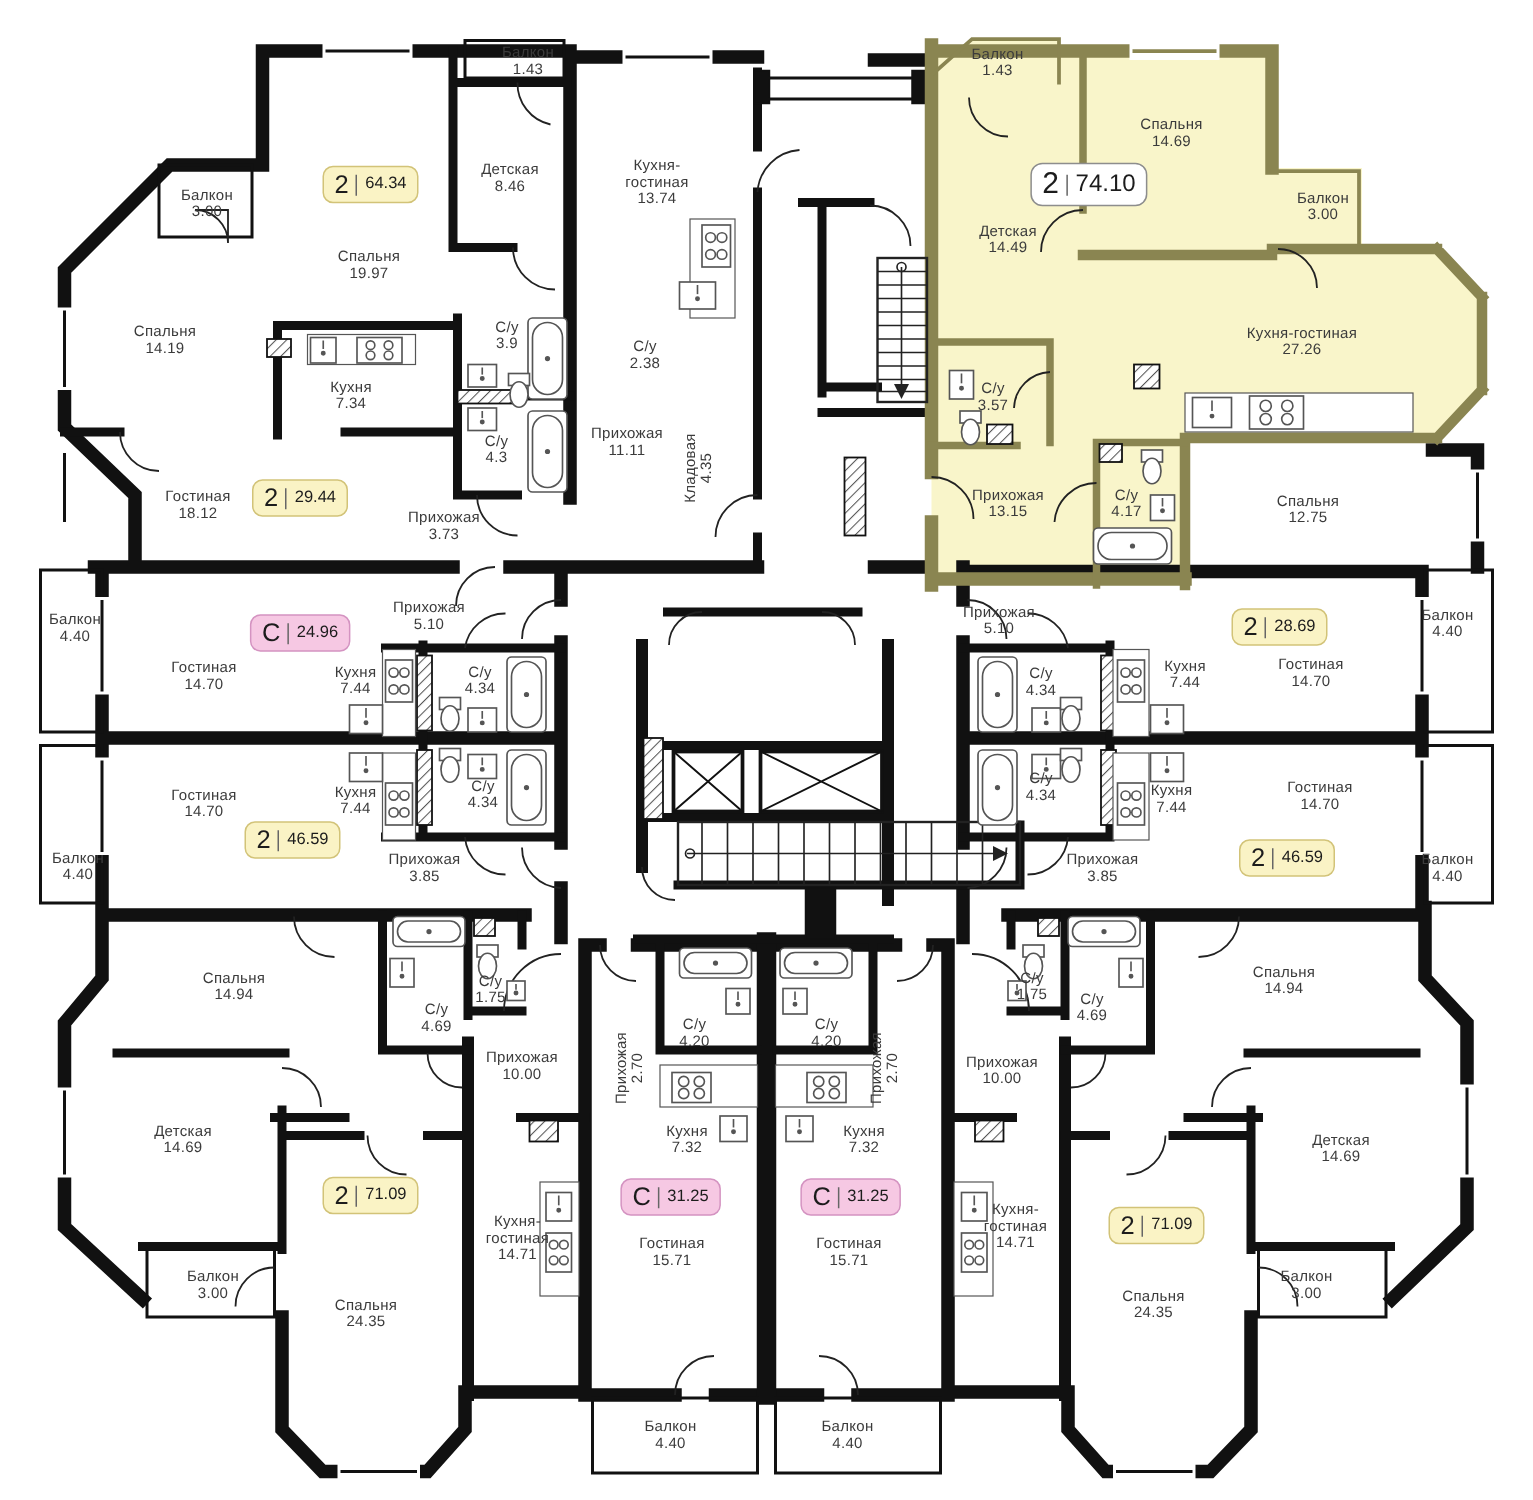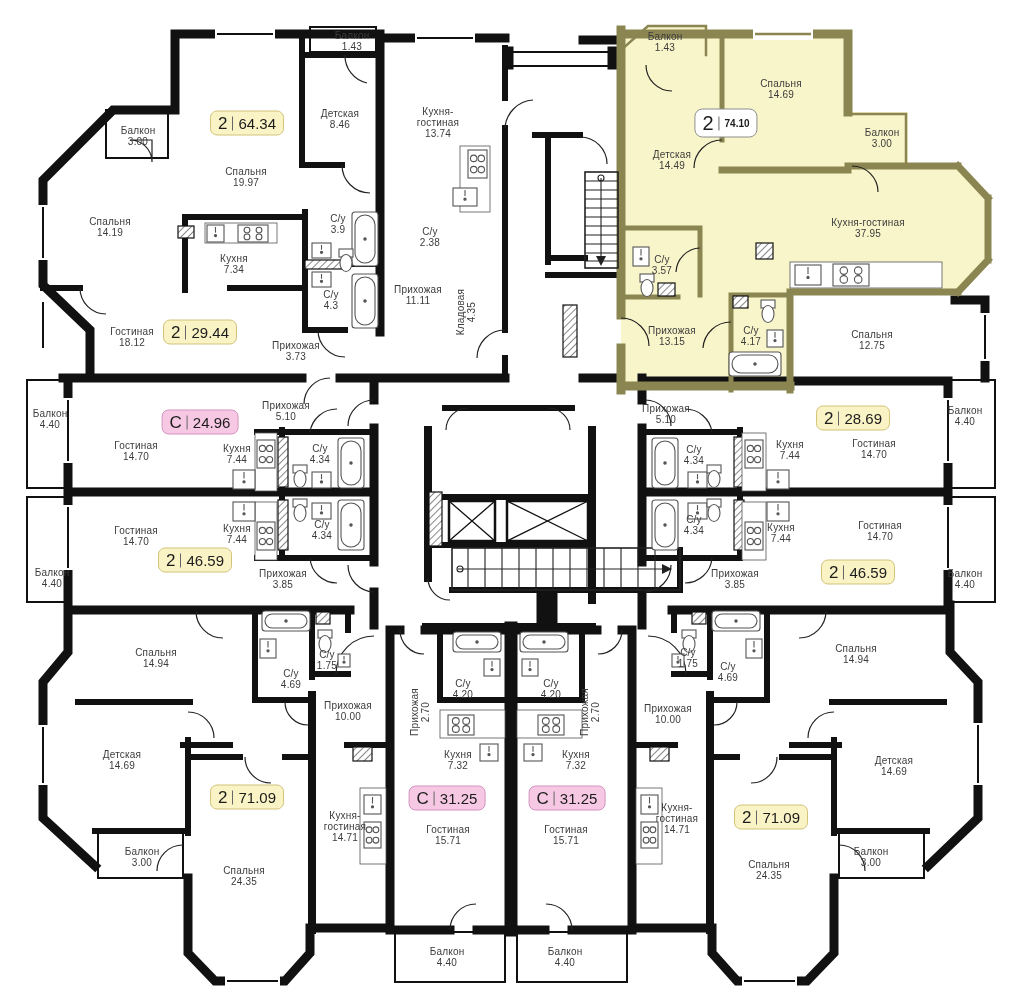--- a/index.html
+++ b/index.html
@@ -6,26 +6,26 @@
   #plan{position:relative;width:1022px;height:1000px;background:#fff;overflow:hidden;
         font-family:"Liberation Sans",sans-serif;}
   #walls{position:absolute;left:0;top:0;}
   .room-label{position:absolute;transform:translate(-50%,-50%);text-align:center;
       font-size:10px;line-height:11px;color:#3b3b3b;white-space:pre-line;letter-spacing:.2px;}
   .room-label.vert{transform:translate(-50%,-50%) rotate(-90deg);}
   .badge{position:absolute;transform:translate(-50%,-50%);display:flex;align-items:center;
       border-radius:7px;padding:1px 7px;height:21px;color:#1c1c1c;}
   .badge .b-num{font-size:17px;line-height:17px;font-weight:400;}
   .badge .b-sep{width:1px;height:14px;background:#666;margin:0 5px;}
-  .badge .b-area{font-size:15px;line-height:13px;}
+  .badge .b-area{font-size:11px;line-height:13px;}
   .badge.yellow{background:#faf3c5;border:1.5px solid #d2c378;}
   .badge.pink{background:#f6c8e3;border:1.5px solid #d493c1;}
   .badge.white{background:#fff;border:1.5px solid #8d8d8d;height:25px;border-radius:8px;}
   .badge.white .b-num{font-size:20px;}
-  .badge.white .b-area{font-size:10px;font-weight:bold;}
+  .badge.white .b-area{font-size:16px;}
 </style>
 </head>
 <body>
 
 <div id="plan">
   <svg id="walls" width="1022" height="1000" viewBox="0 0 1022 1000" xmlns="http://www.w3.org/2000/svg">
     <defs>
       <pattern id="hh" width="5" height="5" patternUnits="userSpaceOnUse" patternTransform="rotate(45)">
         <rect width="5" height="5" fill="#fff"></rect>
         <line x1="0" y1="0" x2="0" y2="5" stroke="#555" stroke-width="1.4"></line>
@@ -441,21 +441,21 @@
 4.35</div>
       <div class="room-label" style="left: 665px; top: 42px;">Балкон
 1.43</div>
       <div class="room-label" style="left: 781px; top: 89px;">Спальня
 14.69</div>
       <div class="room-label" style="left: 882px; top: 138px;">Балкон
 3.00</div>
       <div class="room-label" style="left: 672px; top: 160px;">Детская
 14.49</div>
       <div class="room-label" style="left: 868px; top: 228px;">Кухня-гостиная
-37.95</div>
+27.26</div>
       <div class="room-label" style="left: 662px; top: 265px;">С/у
 3.57</div>
       <div class="room-label" style="left: 672px; top: 336px;">Прихожая
 13.15</div>
       <div class="room-label" style="left: 751px; top: 336px;">С/у
 4.17</div>
       <div class="room-label" style="left: 872px; top: 340px;">Спальня
 12.75</div>
       <div class="room-label" style="left: 666px; top: 414px;">Прихожая
 5.10</div>

